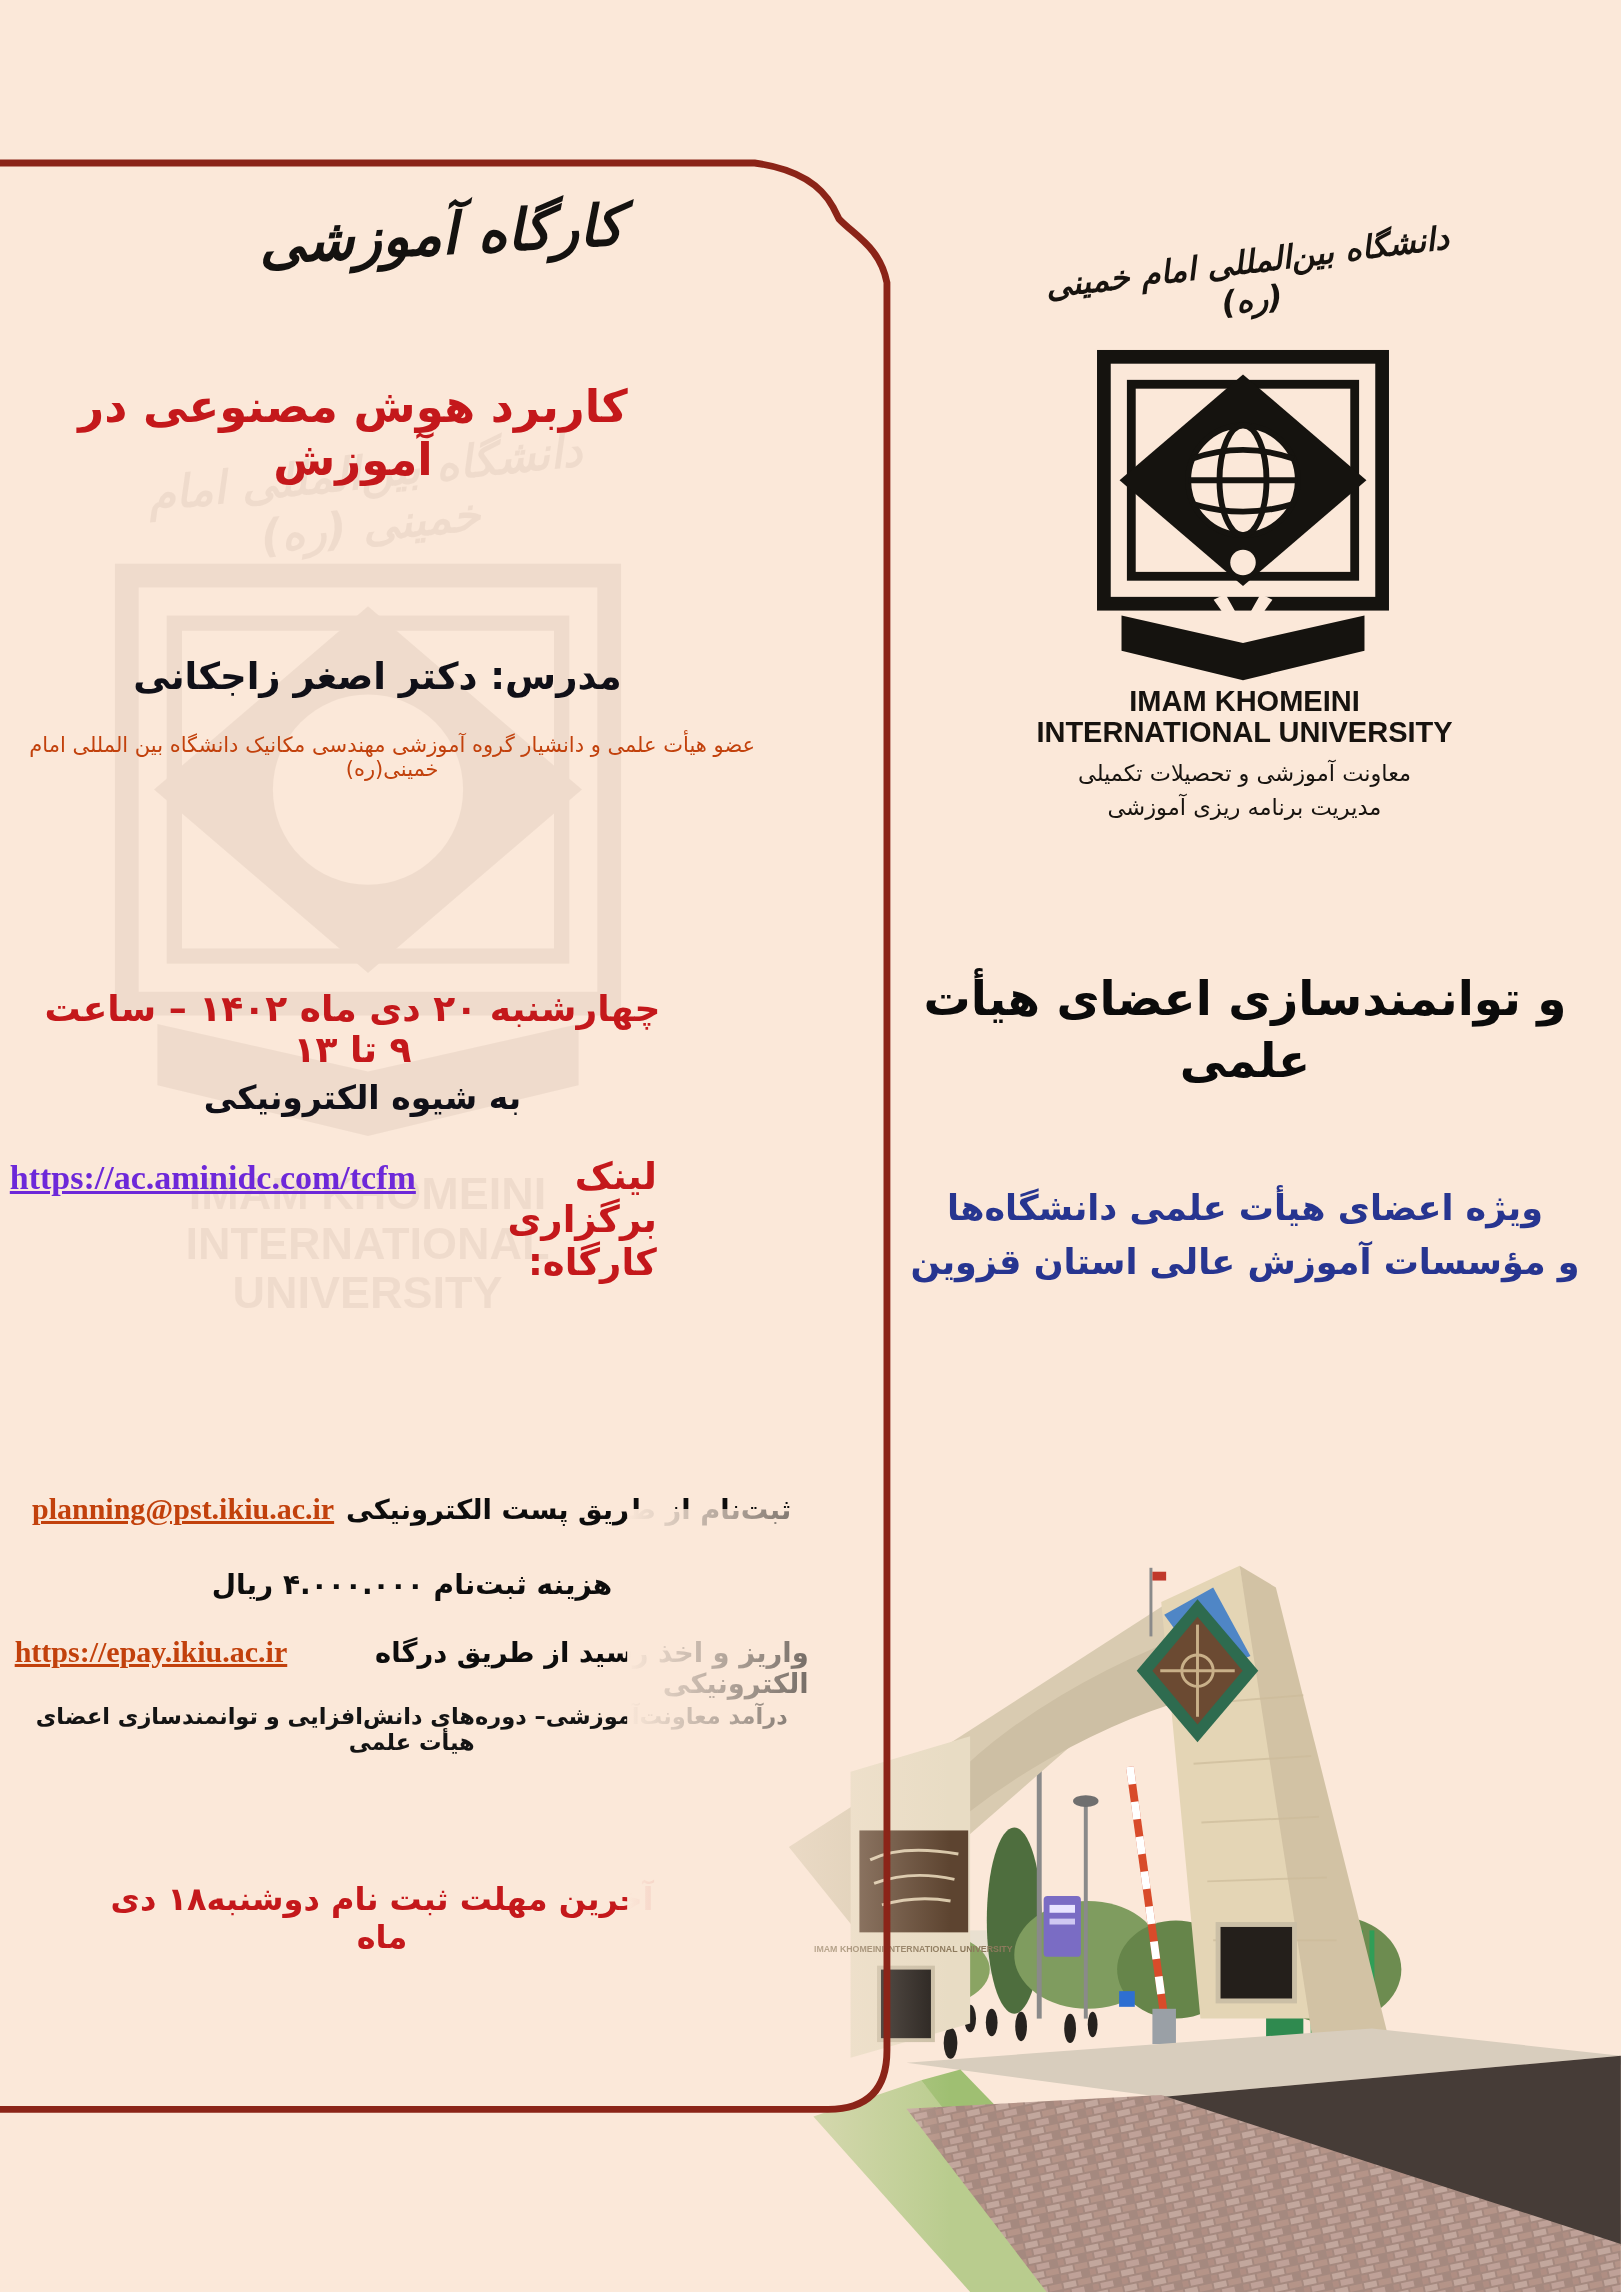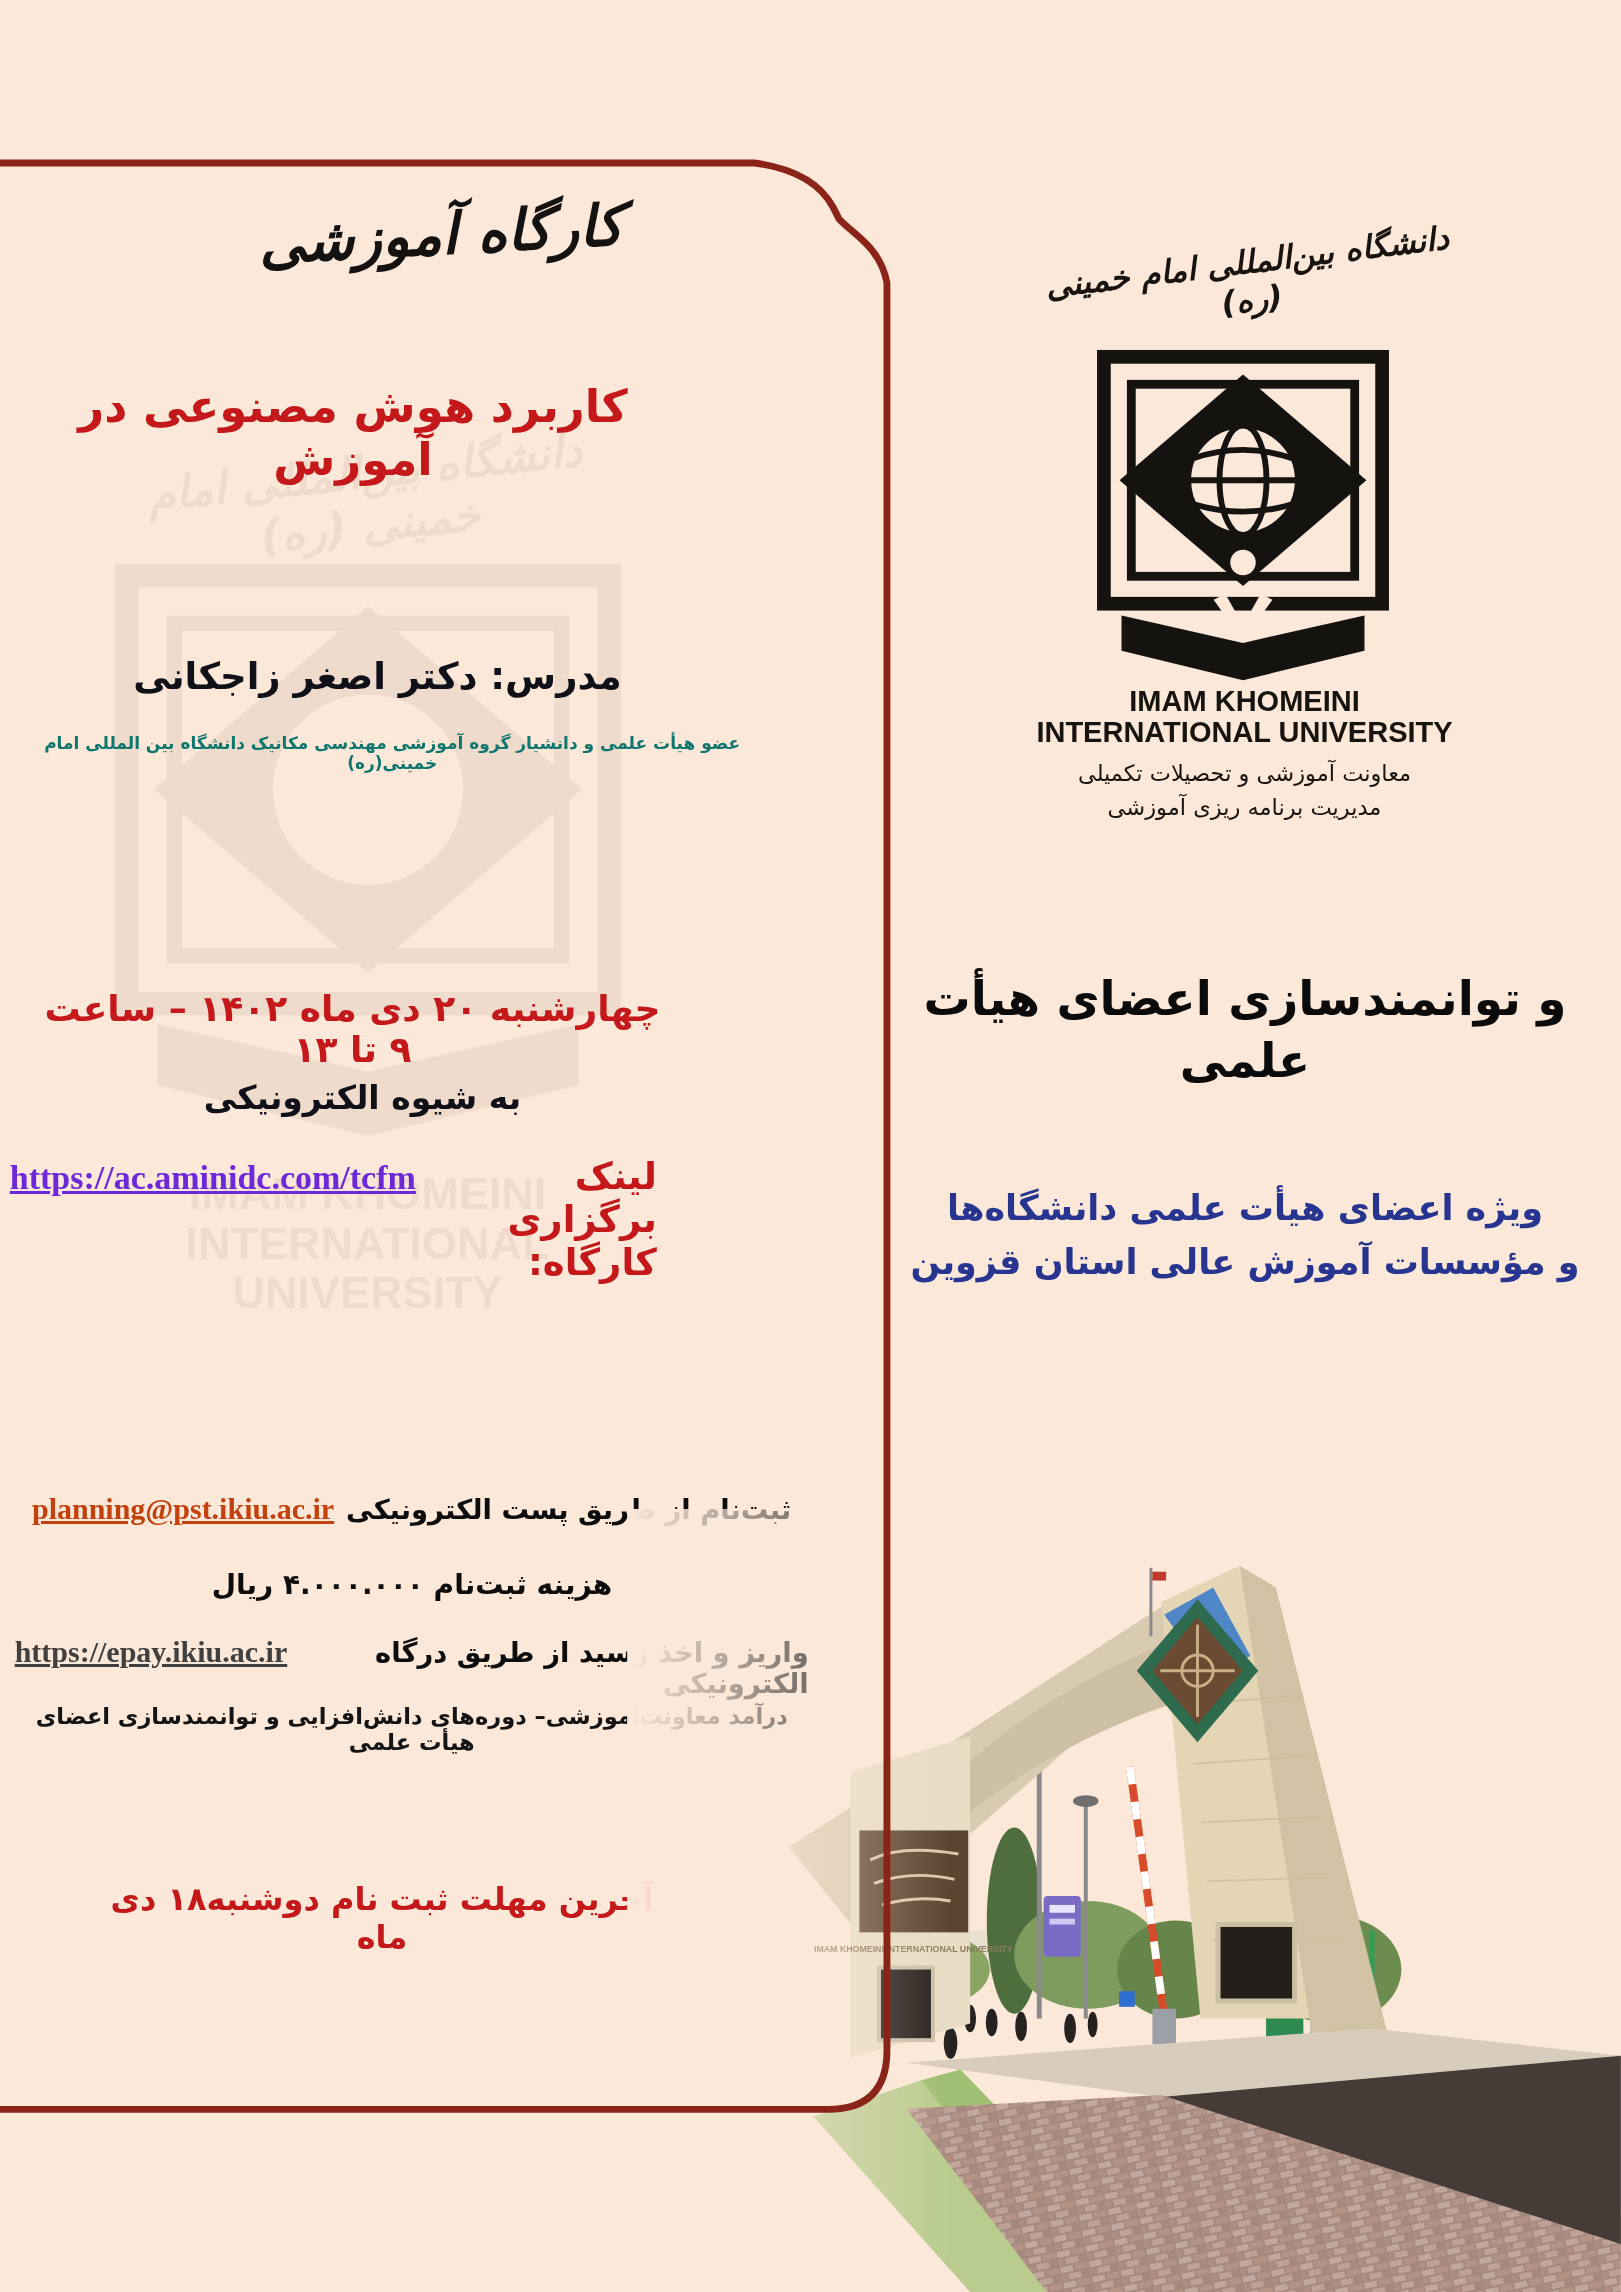--- a/index.html
+++ b/index.html
@@ -13,34 +13,34 @@
   .center{text-align:center;}
 
   
   .calli-main{
     left:147px; top:201px; width:588px; text-align:center;
     font-size:57px; font-weight:800; font-style:italic; color:#141210;
     transform:rotate(-3deg);
   }
   .workshop-title{ left:59px; top:380px; width:588px; font-size:45px; font-weight:800; color:#c4181b; }
   .instructor{ left:59px; top:655px; width:637px; font-size:37px; font-weight:800; color:#101018; }
-  .affiliation{ left:14.7px; top:733px; width:755px; font-size:17px; font-weight:700; color:#0f766e; }
+  .affiliation{ left:14.7px; top:733px; width:755px; font-size:21px; font-weight:400; color:#c2410c; }
   .datetime{ left:39px; top:988px; width:627px; font-size:36px; font-weight:800; color:#c4181b; }
   .mode{ left:88px; top:1078px; width:549px; font-size:33px; font-weight:800; color:#101018; }
   .link-line{ left:9.8px; top:1155px; width:647px; display:flex; justify-content:center; align-items:baseline; gap:11.8px; }
   .link-label{ font-size:37px; font-weight:800; color:#c4181b; }
   .url{ font-family:"Liberation Serif","DejaVu Serif",serif; font-weight:700; text-decoration:underline; }
   .link-url{ font-size:34px; color:#6d28d9; }
   .reg-line{ left:19.6px; top:1492px; width:784px; display:flex; justify-content:center; align-items:baseline; gap:11.8px; }
   .reg-label{ font-size:27.4px; font-weight:800; color:#0d0d0d; }
   .reg-email{ font-size:30px; color:#c2410c; }
   .fee-line{ left:59px; top:1568px; width:706px; font-size:28px; font-weight:800; color:#0d0d0d; }
   .pay-line{ left:14.7px; top:1635px; width:794px; display:flex; justify-content:center; align-items:baseline; gap:11.8px; }
   .pay-label{ font-size:27.4px; font-weight:800; color:#0d0d0d; }
-  .pay-url{ font-size:30px; color:#404040; }
+  .pay-url{ font-size:30px; color:#c2410c; }
   .pay-note{ left:14.7px; top:1703px; width:794px; font-size:22.5px; font-weight:700; color:#141414; }
   .deadline{ left:88px; top:1880px; width:588px; font-size:32px; font-weight:800; color:#c4181b; }
 
   
   .uni-calli{
     left:1034px; top:243px; width:431px; text-align:center;
     font-size:32px; font-weight:800; font-style:italic; color:#17130f;
     transform:rotate(-7deg);
   }
   .emblem-wrap{ left:1096px; top:349px; }

